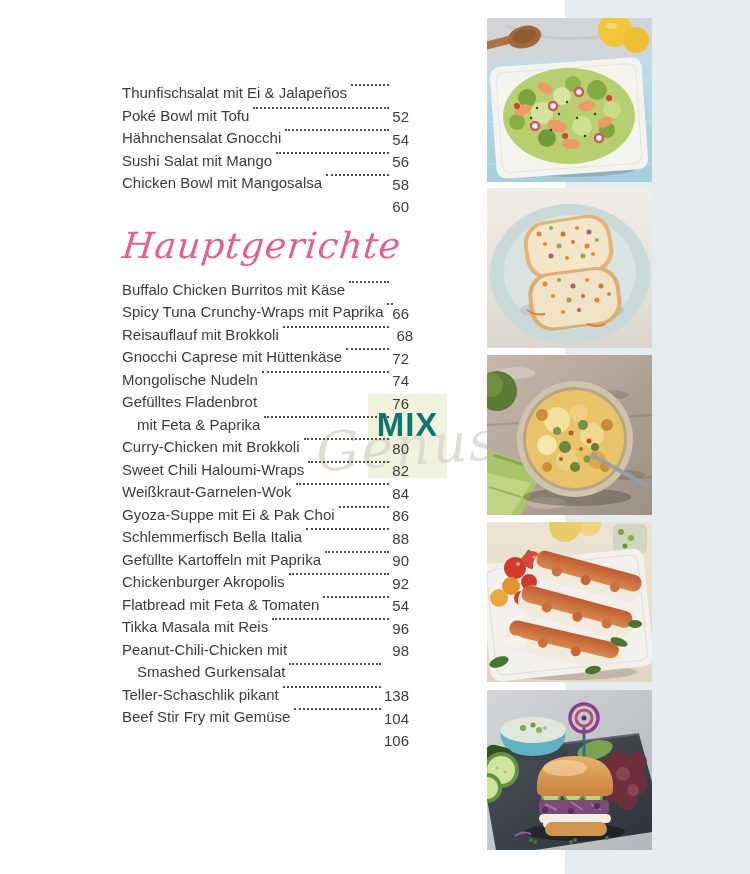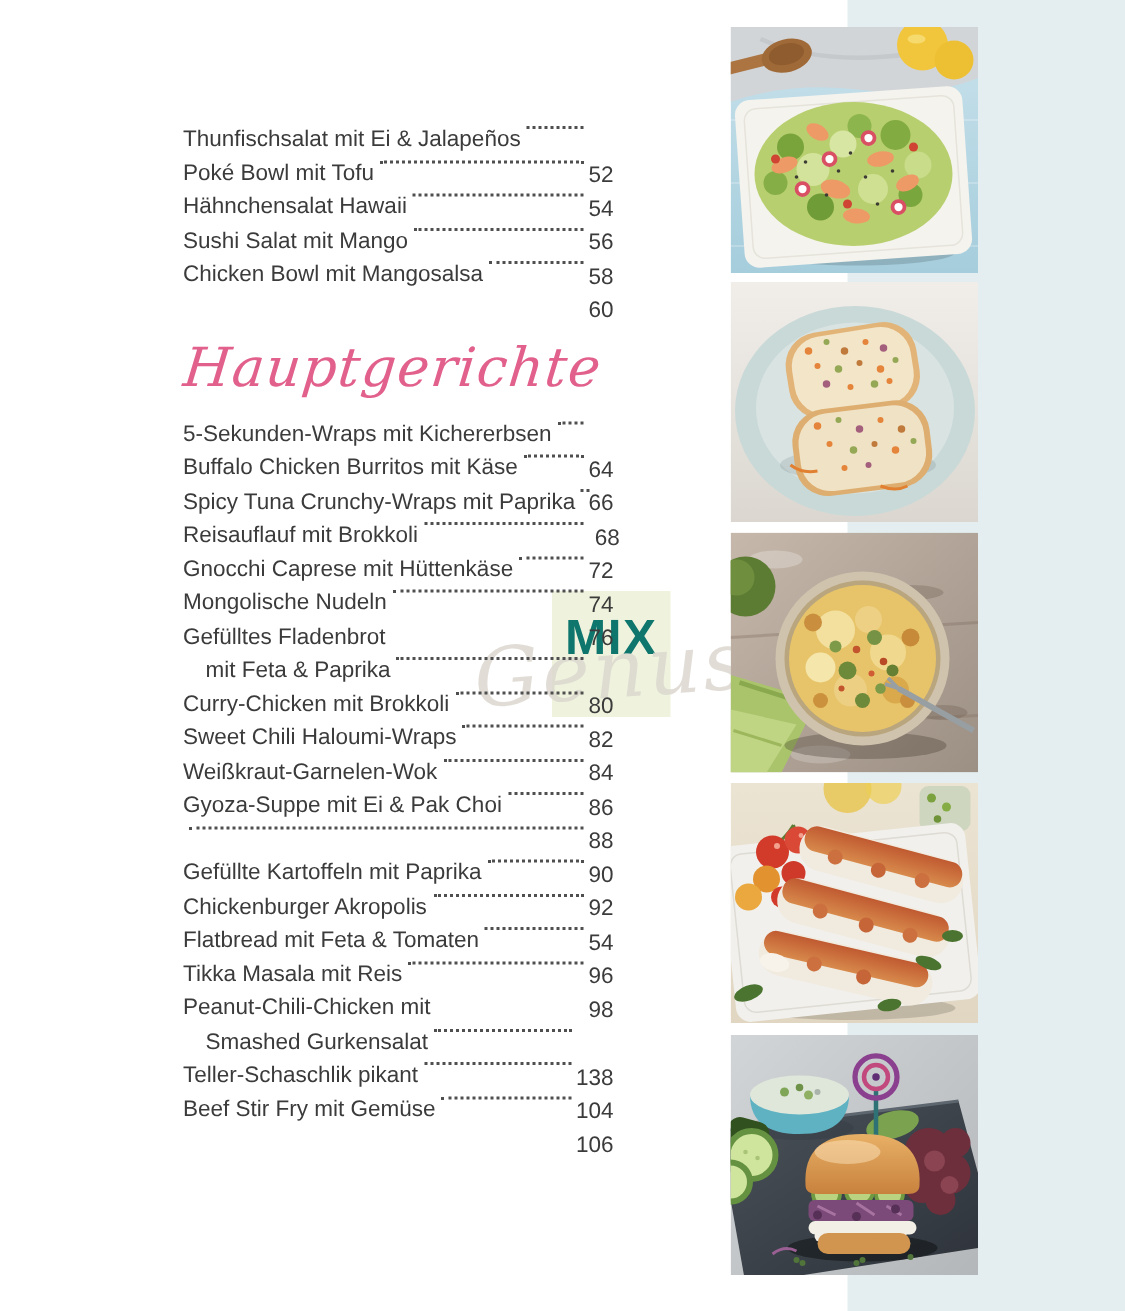--- a/index.html
+++ b/index.html
@@ -50,41 +50,36 @@
         <span class="t">Thunfischsalat mit Ei &amp; Jalapeños</span>
         <span class="leader"></span>
         <span class="pg">52</span>
       </div>
       <div class="row">
         <span class="t">Poké Bowl mit Tofu</span>
         <span class="leader"></span>
         <span class="pg">54</span>
       </div>
       <div class="row">
-        <span class="t">Hähnchensalat Hawaii</span>
+        <span class="t">Hähnchensalat Gnocchi</span>
         <span class="leader"></span>
         <span class="pg">56</span>
       </div>
       <div class="row">
         <span class="t">Sushi Salat mit Mango</span>
         <span class="leader"></span>
         <span class="pg">58</span>
       </div>
       <div class="row">
         <span class="t">Chicken Bowl mit Mangosalsa</span>
         <span class="leader"></span>
         <span class="pg">60</span>
       </div>
       <div class="section-heading">Hauptgerichte</div>
       <div class="row">
-        <span class="t">5-Sekunden-Wraps mit Kichererbsen</span>
-        <span class="leader"></span>
-        <span class="pg">64</span>
-      </div>
-      <div class="row">
         <span class="t">Buffalo Chicken Burritos mit Käse</span>
         <span class="leader"></span>
         <span class="pg">66</span>
       </div>
       <div class="row">
         <span class="t">Spicy Tuna Crunchy-Wraps mit Paprika</span>
         <span class="leader"></span>
         <span class="pg">68</span>
       </div>
       <div class="row">
@@ -124,20 +119,21 @@
         <span class="t">Weißkraut-Garnelen-Wok</span>
         <span class="leader"></span>
         <span class="pg">86</span>
       </div>
       <div class="row">
         <span class="t">Gyoza-Suppe mit Ei &amp; Pak Choi</span>
         <span class="leader"></span>
         <span class="pg">88</span>
       </div>
       <div class="row">
+        <span class="t">Schlemmerfisch Bella Italia</span>
         <span class="leader"></span>
         <span class="pg">90</span>
       </div>
       <div class="row">
         <span class="t">Gefüllte Kartoffeln mit Paprika</span>
         <span class="leader"></span>
         <span class="pg">92</span>
       </div>
       <div class="row">
         <span class="t">Chickenburger Akropolis</span>

